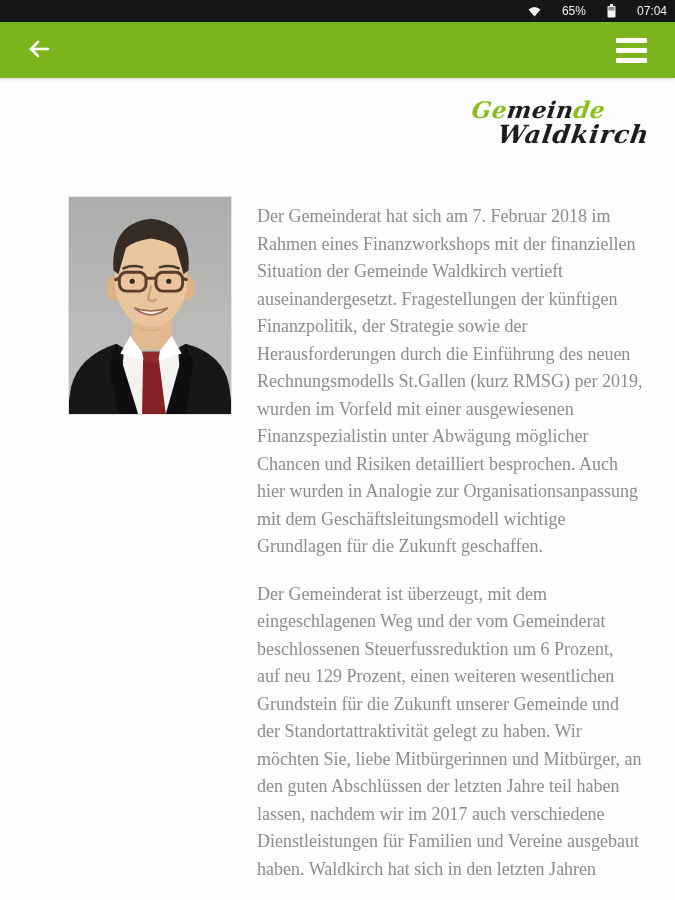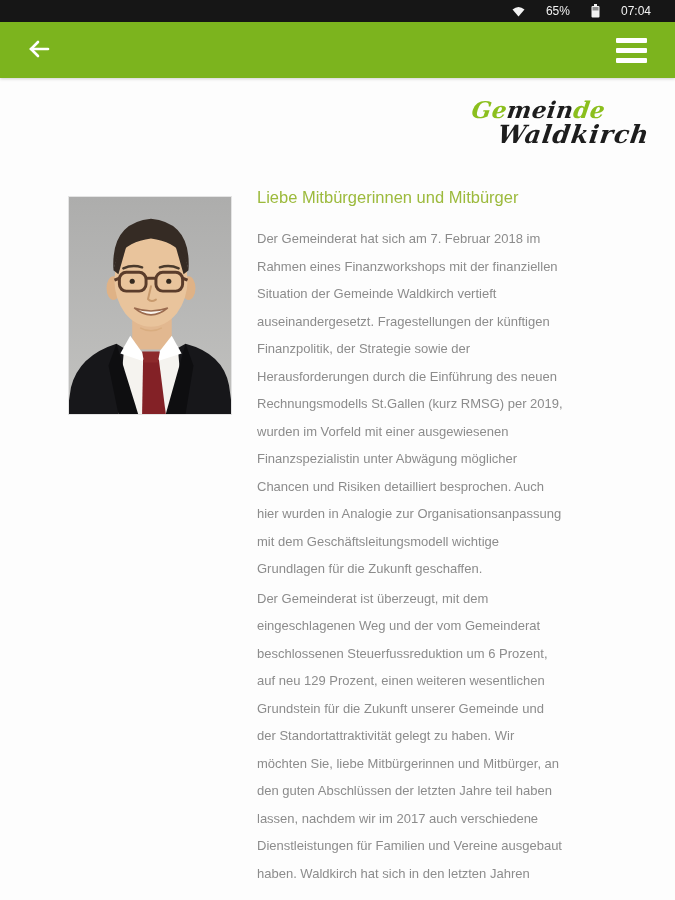--- a/index.html
+++ b/index.html
@@ -5,21 +5,21 @@
   html,body{margin:0;padding:0;background:#e9e9e9;}
   .screen{
     position:relative;width:675px;height:900px;margin:0 auto;
     background:#fdfdfd;overflow:hidden;
     font-family:"Liberation Sans","DejaVu Sans",sans-serif;
   }
   
   .status-bar{
     position:absolute;left:0;top:0;width:675px;height:22px;
     background:#161616;display:flex;align-items:center;justify-content:flex-end;
-    padding-right:24px;box-sizing:border-box;gap:21px;
+    padding-right:8px;box-sizing:border-box;gap:21px;
   }
   .status-bar .st-text{color:#f2f2f2;font-size:12px;line-height:22px;}
   .st-icon{display:inline-flex;align-items:center;}
   
   .app-bar{
     position:absolute;left:0;top:22px;width:675px;height:56px;
     background:#7cb41e;display:flex;align-items:center;justify-content:space-between;
     padding:0 24px;box-sizing:border-box;
     box-shadow:0 1px 3px rgba(0,0,0,0.18);
   }
@@ -43,24 +43,24 @@
     border:1px solid #e4e4e4;box-sizing:border-box;background:#b0b0af;
   }
   .portrait svg{display:block;width:100%;height:100%;}
   
   .text-col{position:absolute;left:257px;top:186px;width:392px;}
   .heading{
     margin:0;font-size:16.5px;font-weight:500;line-height:22px;
     color:#9cba3c;
   }
   .body-para{
-    margin:17px 0 0 0;font-size:13px;line-height:27.5px;
-    color:#8c8c8c;white-space:pre-line;font-weight:400;
+    margin:17px 0 0 0;font-size:18px;line-height:27.5px;
+    color:#8c8c8c;white-space:pre-line;font-weight:400;font-family:Liberation Serif, serif;
   }
-  .body-para + .body-para{margin-top:2px;}
+  .body-para + .body-para{margin-top:20px;}
 </style>
 </head>
 <body>
 
 <div class="screen">
 
   <div class="status-bar">
     <span class="st-icon">
       <svg width="13" height="11" viewBox="0 0 13 11">
         <path d="M6.5 10.5 L0.5 3.5 Q6.5 -1.5 12.5 3.5 Z" fill="#f2f2f2"></path>
@@ -154,21 +154,20 @@
 
         <path d="M83 90 L80 103 Q83 106.5 88 103.5" stroke="#c89a6d" stroke-width="2" fill="none" stroke-linecap="round"></path>
 
         <path d="M66 112 Q83 126 100 112 Q83 118 66 112 Z" fill="#fbf6ef" stroke="#9a6a4e" stroke-width="1.6"></path>
 
         <path d="M72 132 Q83 138 94 132" stroke="#d9ad80" stroke-width="1.5" fill="none"></path>
       </svg>
     </div>
 
     <div class="text-col">
-      <h2 class="heading">Liebe Mitbürgerinnen und Mitbürger</h2>
       <p class="body-para">Der Gemeinderat hat sich am 7. Februar 2018 im
 Rahmen eines Finanzworkshops mit der finanziellen
 Situation der Gemeinde Waldkirch vertieft
 auseinandergesetzt. Fragestellungen der künftigen
 Finanzpolitik, der Strategie sowie der
 Herausforderungen durch die Einführung des neuen
 Rechnungsmodells St.Gallen (kurz RMSG) per 2019,
 wurden im Vorfeld mit einer ausgewiesenen
 Finanzspezialistin unter Abwägung möglicher
 Chancen und Risiken detailliert besprochen. Auch

